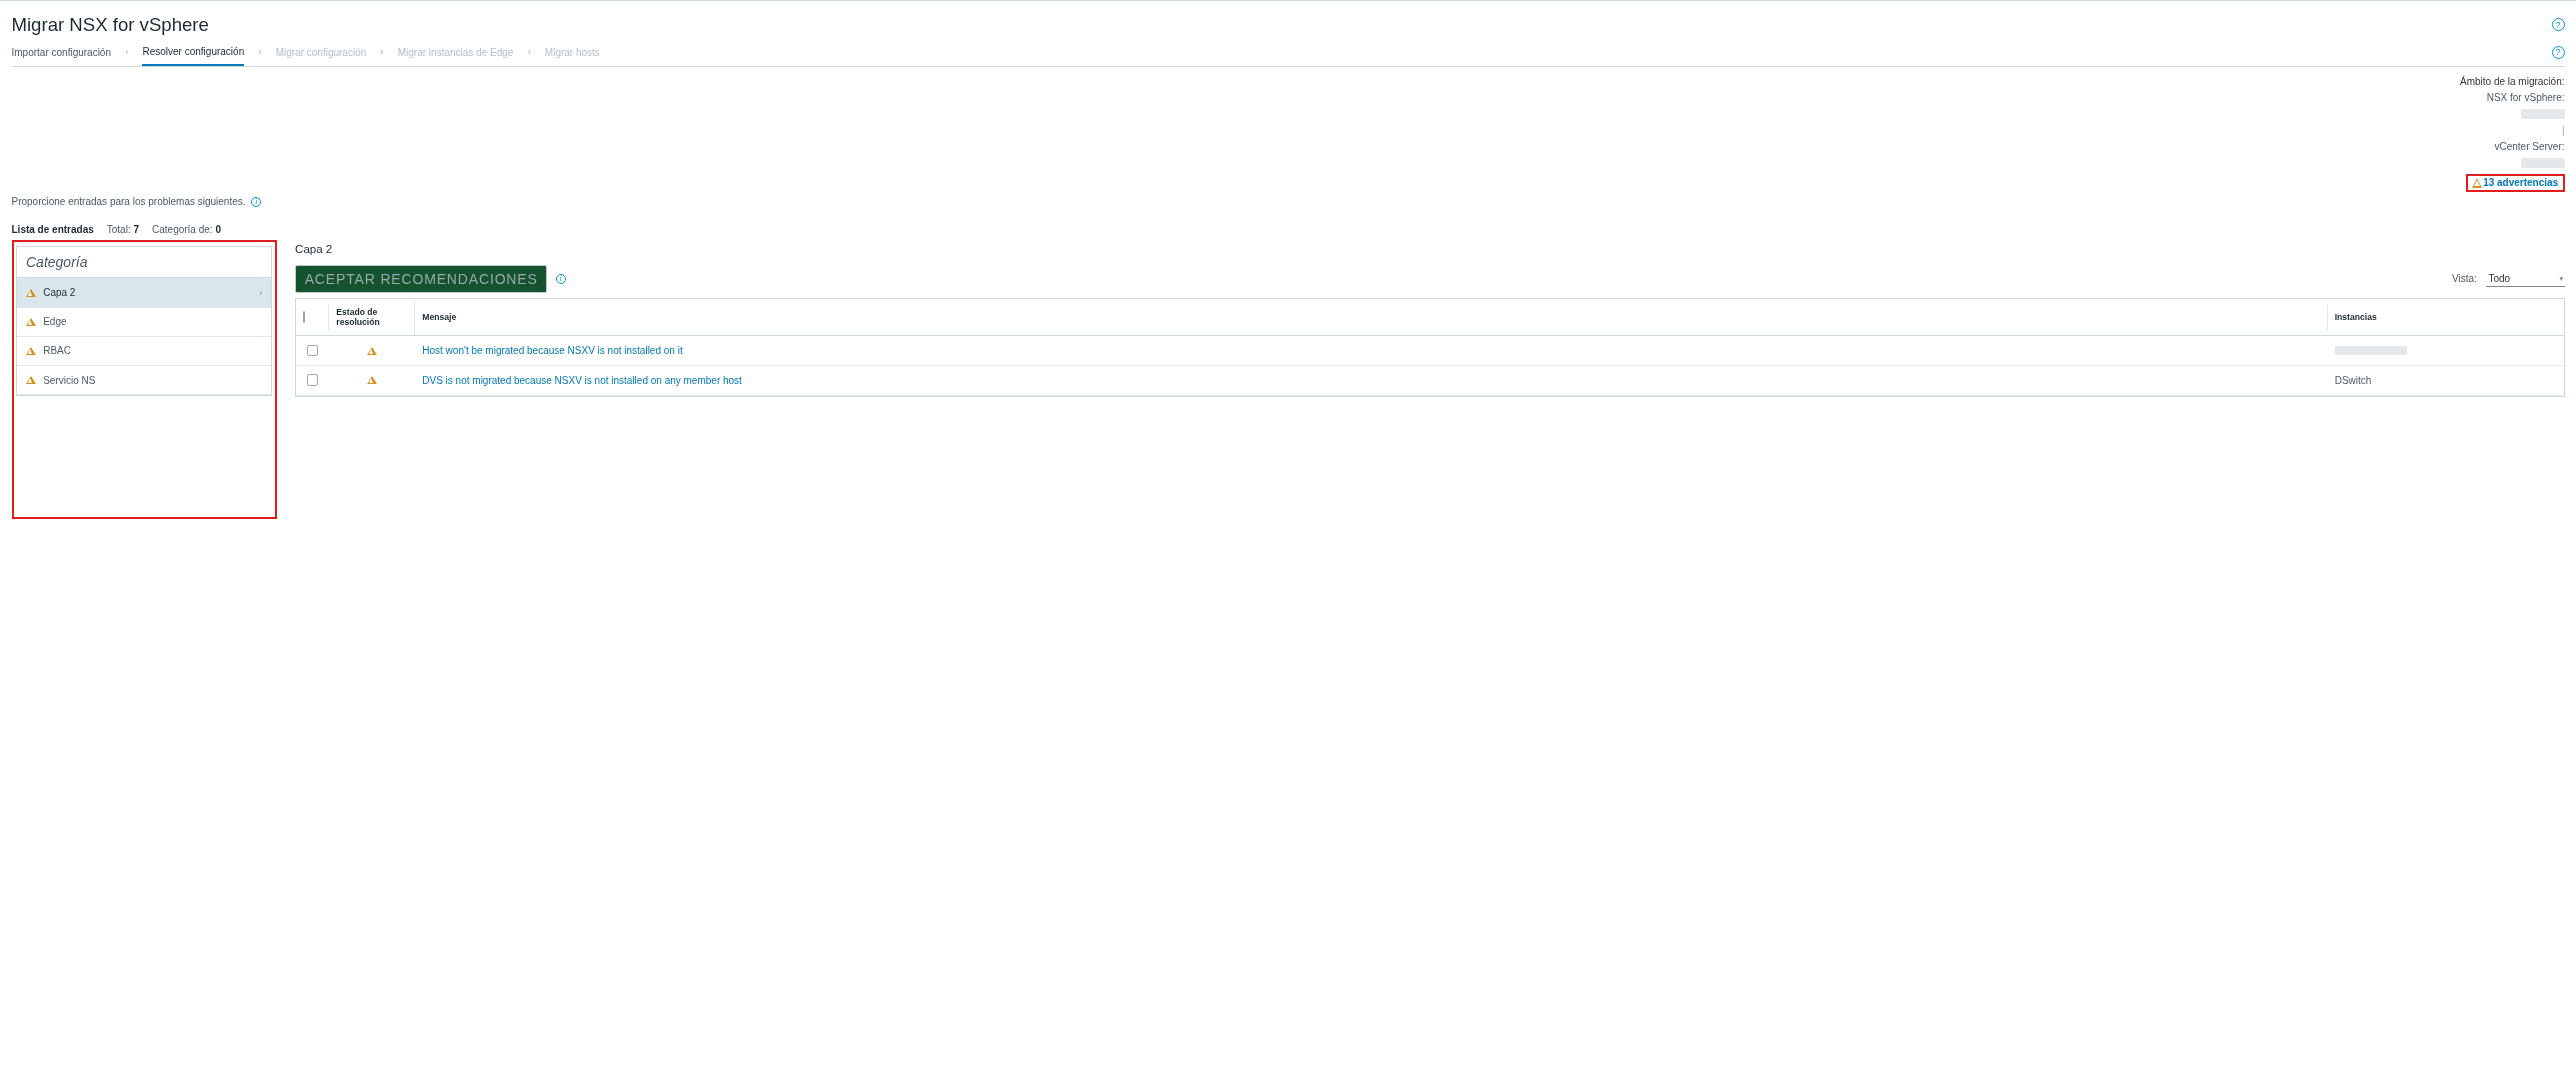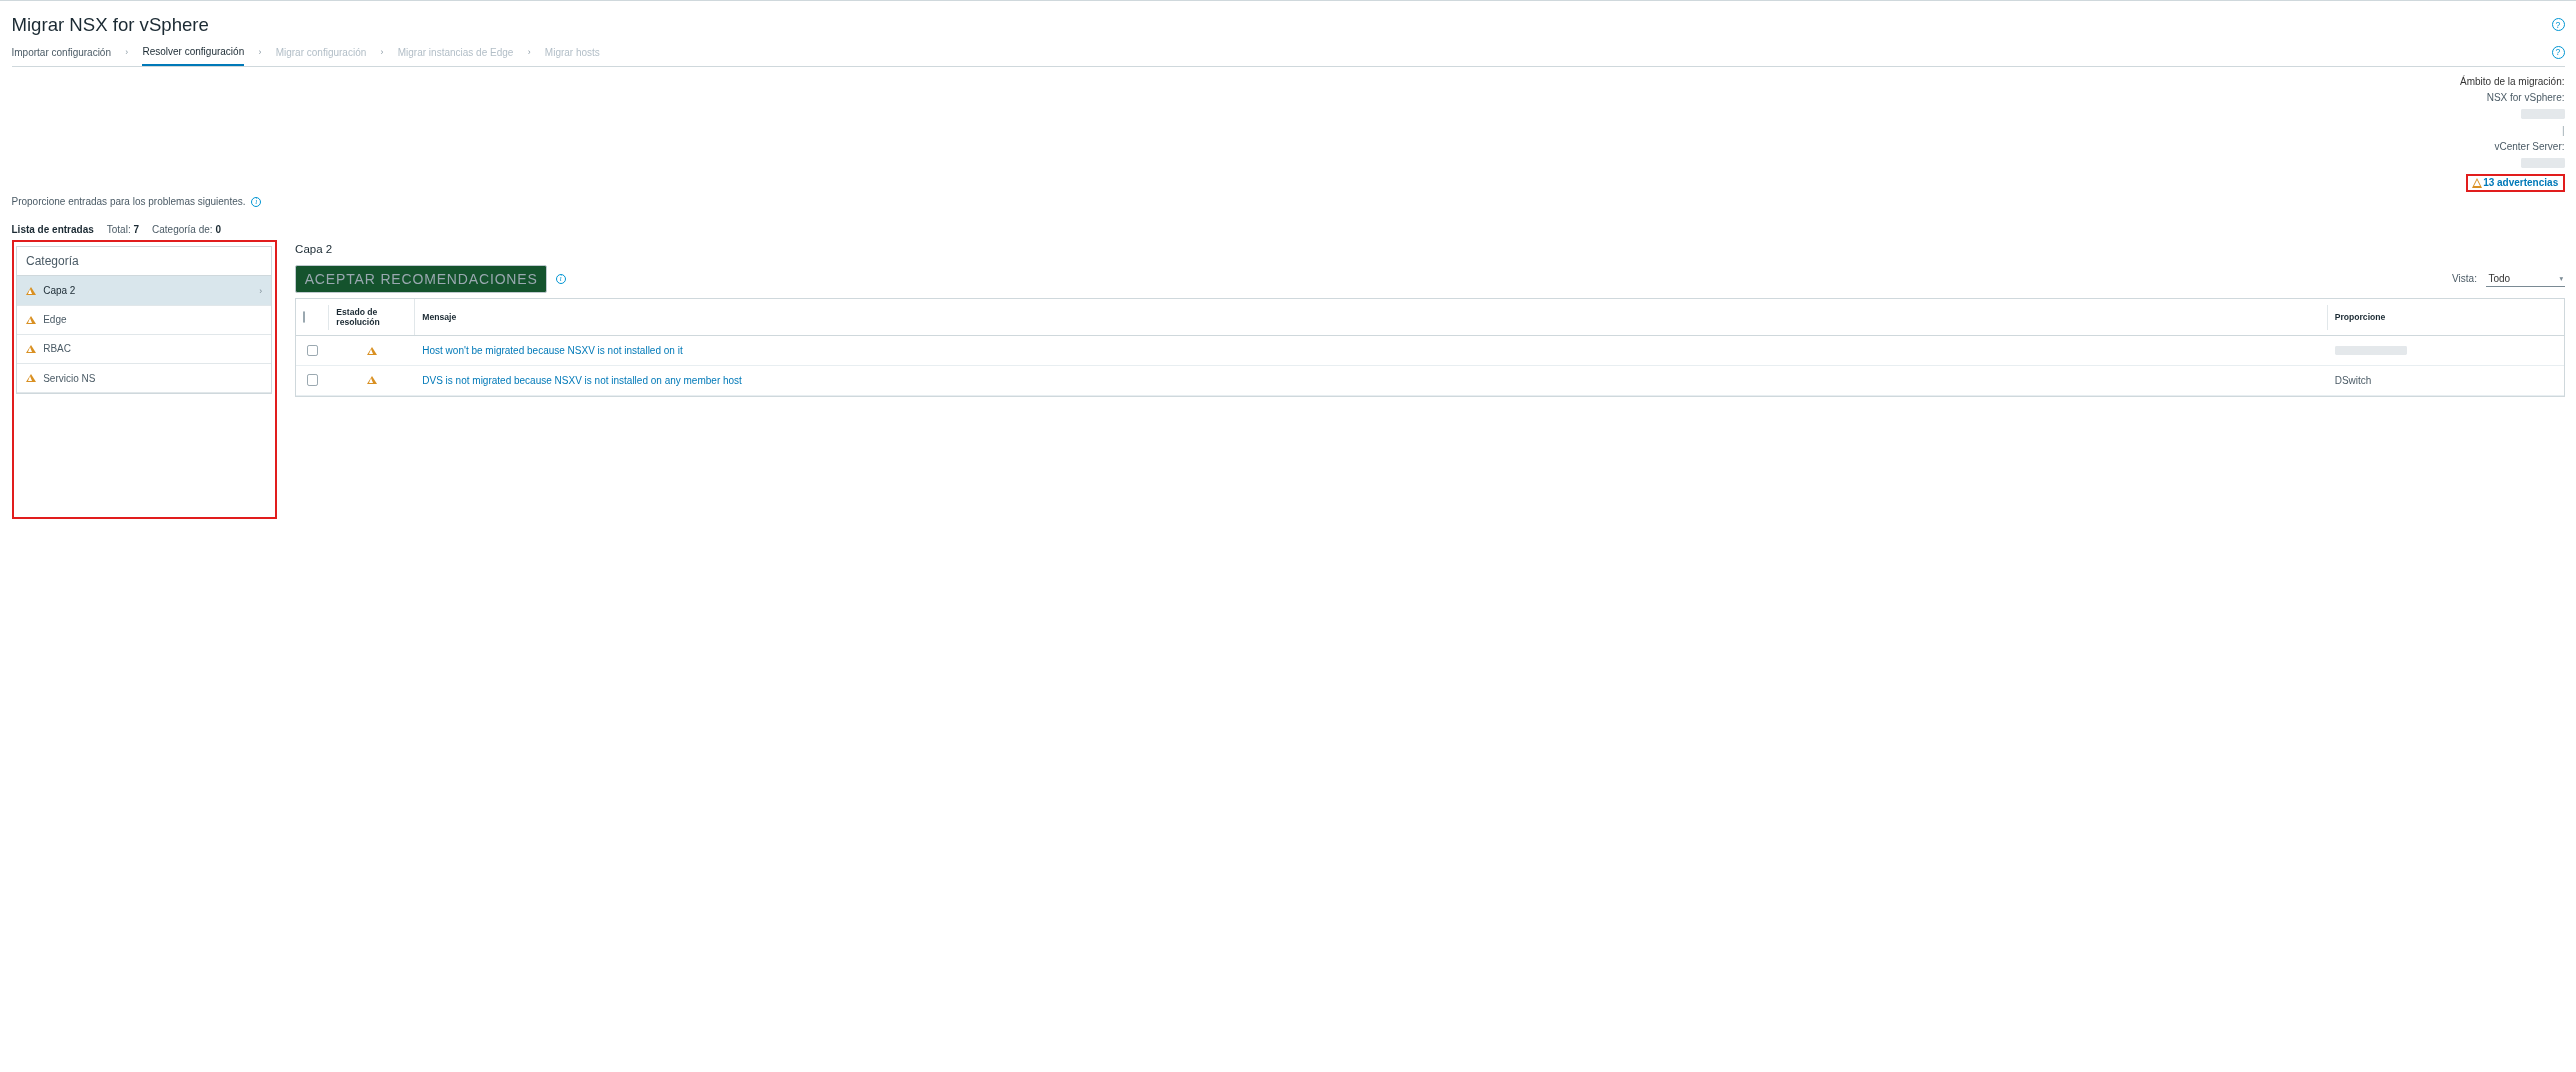--- a/index.html
+++ b/index.html
@@ -151,21 +151,22 @@
     flex: 0 0 265px;
     min-height: 279px;
   }
   .sidebar {
     border: 0.7px solid #cfd8dc;
   }
   .sidebar .hdr {
     padding: 7.2px 8.6px;
     color: #4a5a65;
     border-bottom: 0.7px solid #cfd8dc;
-    font-size: 12px;
+    font-size: 14px;
+    font-style: italic;
   }
   .sidebar .item {
     display: flex; align-items: center; gap: 7.2px;
     padding: 8.6px 8.6px;
     border-bottom: 0.7px solid #e1e7ea;
     cursor: pointer;
     color: #4a5a65;
   }
   .sidebar .item.selected {
     background: #d9e6ec;
@@ -351,21 +352,21 @@
         </span>
       </div>
 
       <div class="table">
         <div class="thead">
           <div class="th">
             <span class="checkbox"></span>
           </div>
           <div class="th">Estado de resolución</div>
           <div class="th">Mensaje</div>
-          <div class="th">Proporcione</div>
+          <div class="th">Instancias</div>
         </div>
 
         <div class="trow">
           <div class="td center">
               <span class="checkbox"></span>
             </div>
           <div class="td center">
               <span class="warn-icon-sm"></span>
             </div>
           <div class="td msg">

